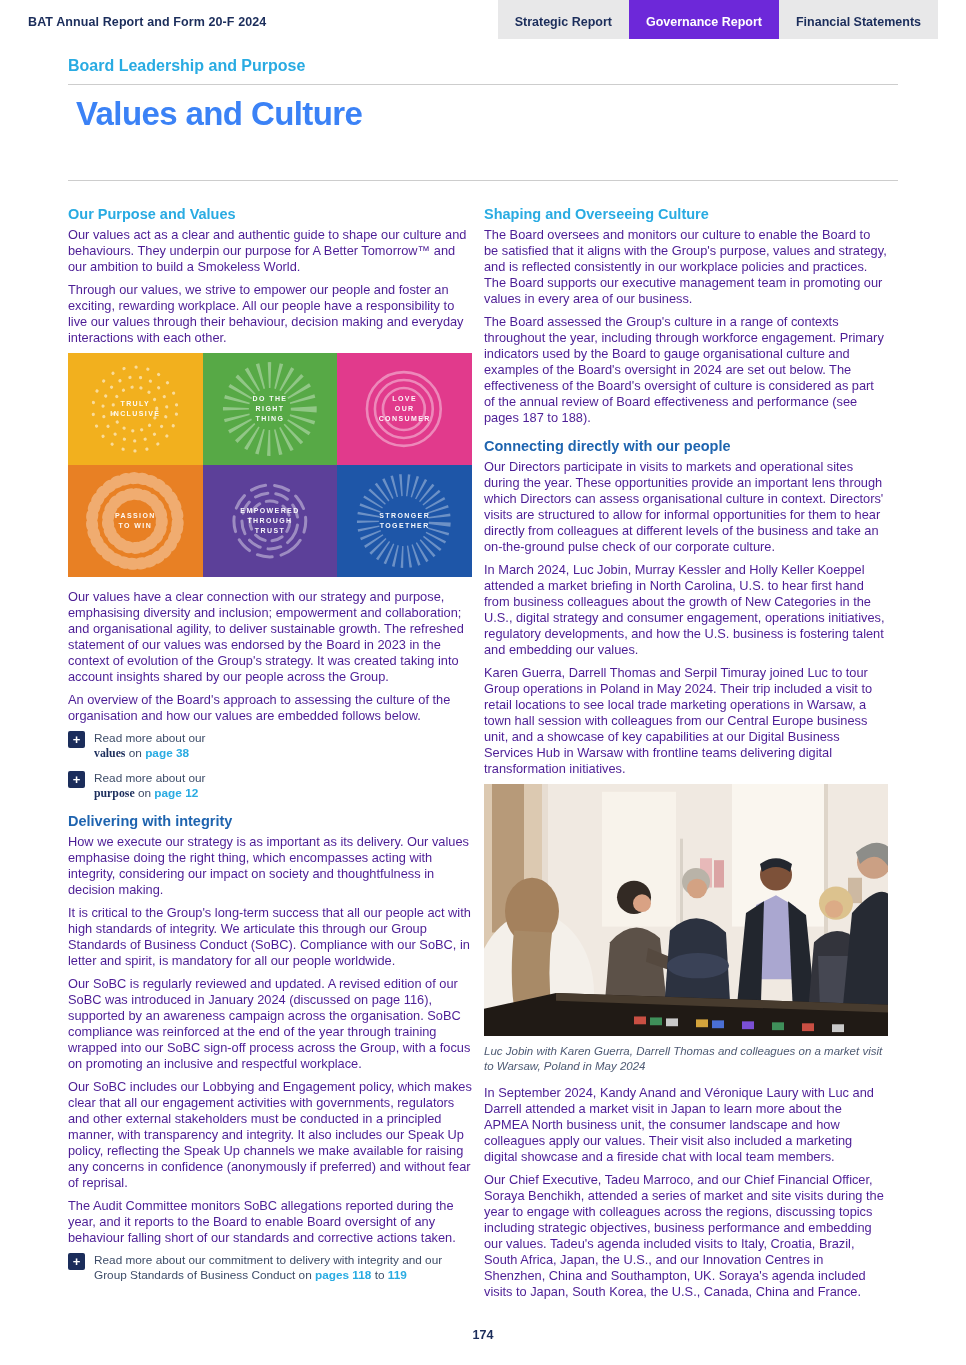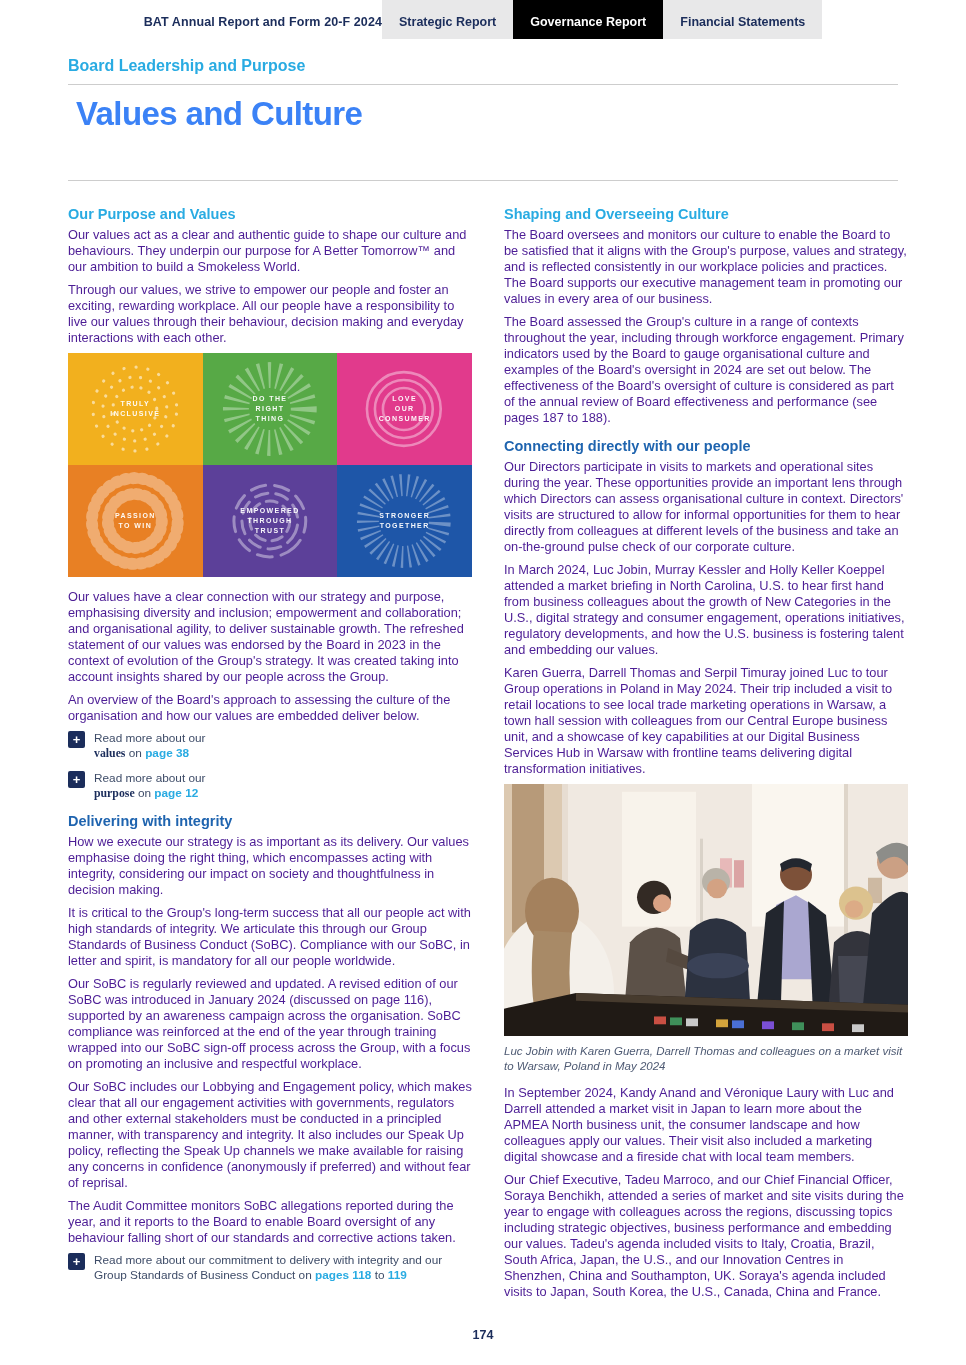--- a/index.html
+++ b/index.html
@@ -1,34 +1,34 @@
 <!DOCTYPE html>
 <html><head>
 <meta charset="utf-8">
 <style>
   * { box-sizing: border-box; margin: 0; padding: 0; }
   html,body { background:#ffffff; }
   body { font-family:"Liberation Sans", sans-serif; }
   .page { position:relative; width:966px; height:1365px; background:#fff; overflow:hidden; }
 
   
-  .topbar { display:flex; justify-content:center; align-items:flex-start; padding:0 28px; }
+  .topbar { display:flex; justify-content:space-between; align-items:flex-start; padding:0 28px; }
   .brand { color:#1b2d5b; font-size:12.5px; font-weight:bold; padding-top:15px; letter-spacing:.1px; }
   .tabs { display:flex; gap:0; }
   .tab { background:#e8e8e9; color:#1b2d5b; font-size:12.5px; font-weight:bold;
          padding:15px 17px 10px; cursor:pointer; white-space:nowrap; }
-  .tab.active { background:#000000; color:#ffffff; }
+  .tab.active { background:#6d28d9; color:#ffffff; }
 
   .content { padding:0 68px; }
   .section-title { color:#29abe2; font-size:16px; font-weight:bold; margin:18px 0 9px; }
   .rule { border:none; border-top:1px solid #cdcdcd; height:0; }
   .main-title { color:#3b82f6; font-size:33px; font-weight:bold; letter-spacing:-0.6px; margin:10px 8px 0; }
   .rule2 { margin-top:47px; }
 
-  .columns { display:flex; gap:32px; margin-top:25px; }
+  .columns { display:flex; gap:12px; margin-top:25px; }
   .col { width:404px; flex:0 0 404px; }
 
   .h-cyan { color:#29abe2; font-size:14.5px; font-weight:bold; margin:0 0 5px; }
   .h-blue { color:#1f64af; font-size:14.5px; font-weight:bold; margin:12px 0 5px; }
   p.body { color:#4c1d95; font-size:12.8px; line-height:16px; margin:0 0 7px; }
 
   
   .values-grid { display:grid; grid-template-columns:repeat(3,1fr); grid-template-rows:repeat(2,112px);
                  width:404px; margin:4px 0 12px; }
   .tile { position:relative; display:flex; align-items:center; justify-content:center; overflow:hidden; }
@@ -138,21 +138,21 @@
           <div class="tile t-blue">
             <svg class="pattern" viewBox="0 0 135 112">
               <circle cx="67" cy="56" r="36" fill="none" stroke="rgba(255,255,255,.35)" stroke-width="22" stroke-dasharray="2 4.8" transform="rotate(4 67 56)"></circle>
             </svg>
             <span class="tile-label">STRONGER
 TOGETHER</span>
           </div>
         </div>
 
         <p class="body">Our values have a clear connection with our strategy and purpose, emphasising diversity and inclusion; empowerment and collaboration; and organisational agility, to deliver sustainable growth. The refreshed statement of our values was endorsed by the Board in 2023 in the context of evolution of the Group's strategy. It was created taking into account insights shared by our people across the Group.</p>
-        <p class="body">An overview of the Board's approach to assessing the culture of the organisation and how our values are embedded deliver below.</p>
+        <p class="body">An overview of the Board's approach to assessing the culture of the organisation and how our values are embedded follows below.</p>
 
         <div class="readmore">
           <span class="plus-box">+</span>
           <p class="rm-text">
             <span>Read more about our</span><br>
             <strong>values</strong><span> on </span><a class="page-link">page 38</a>
           </p>
         </div>
 
         <div class="readmore">

